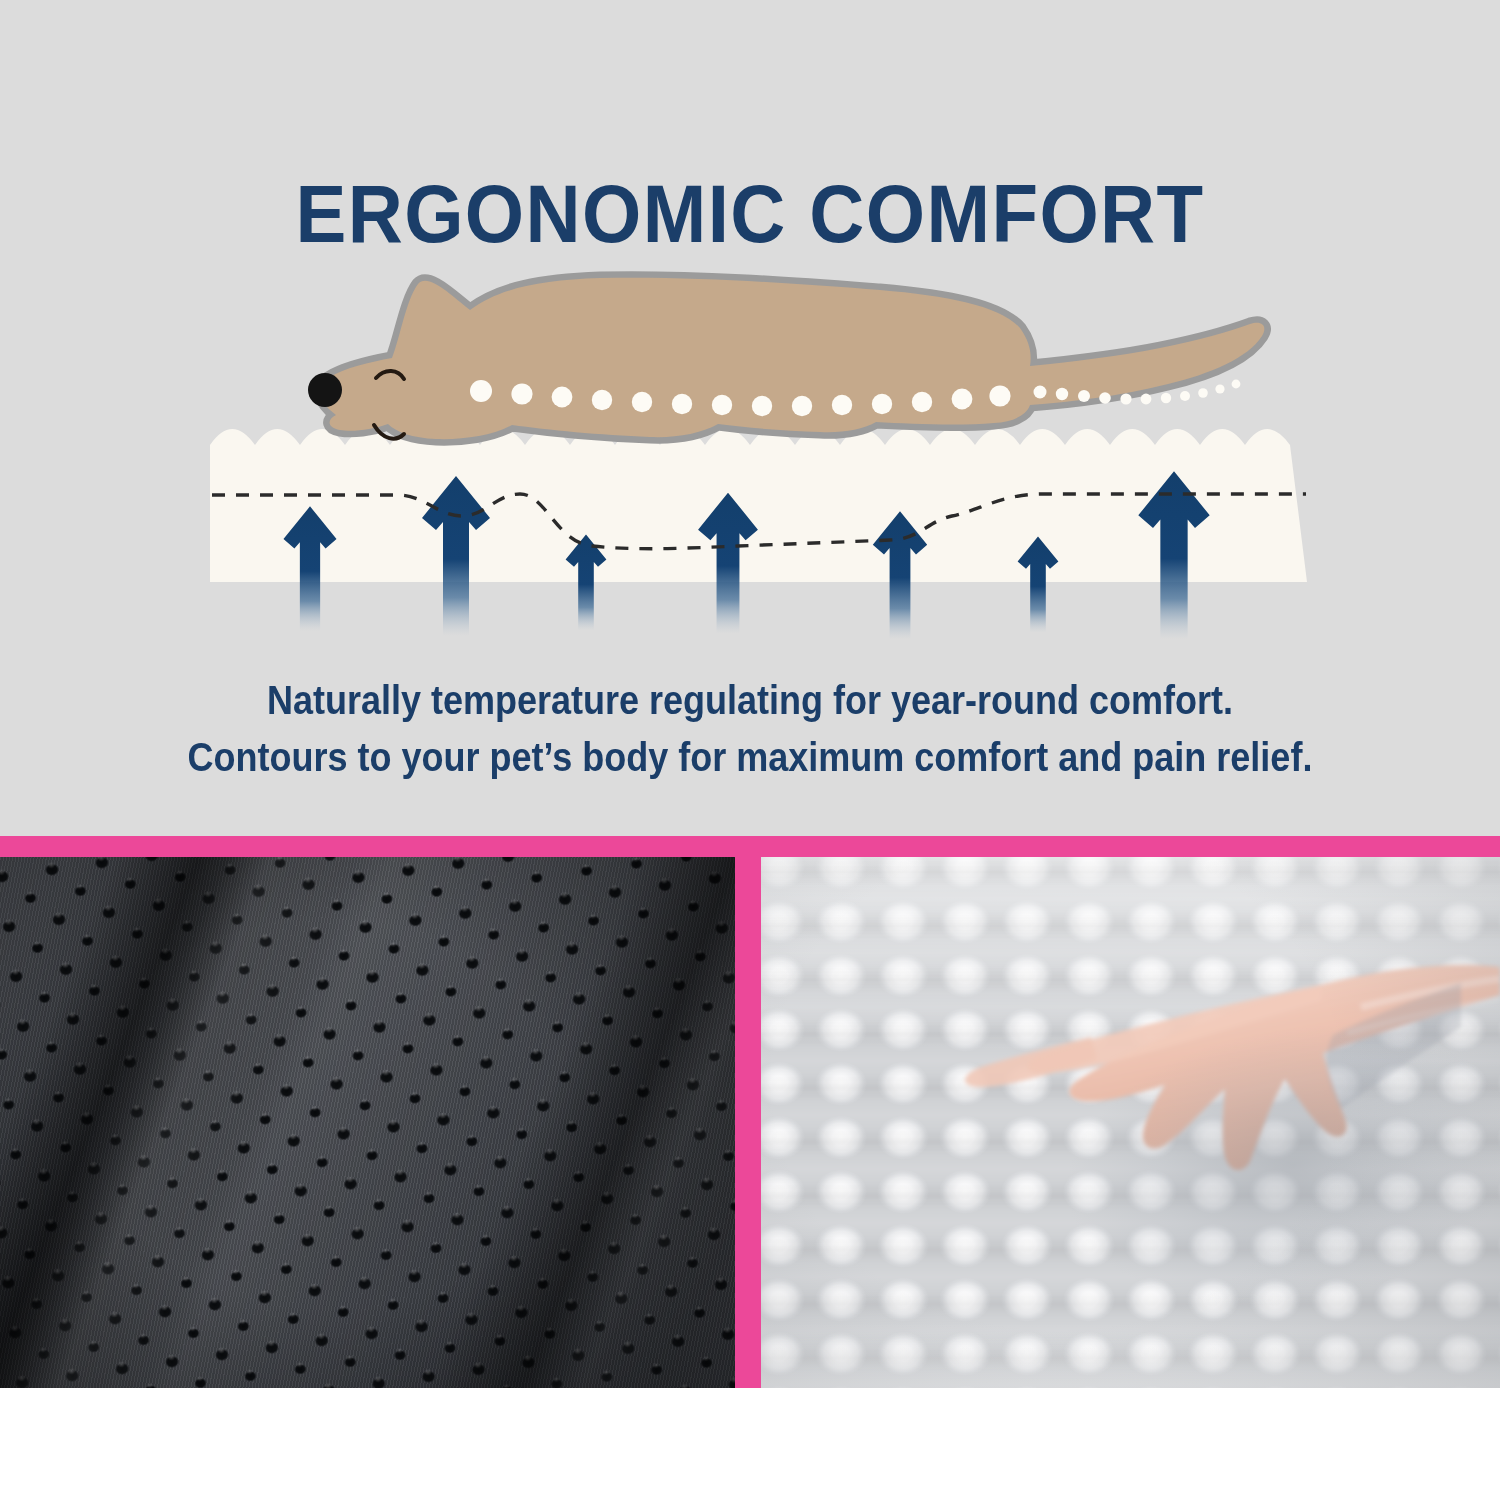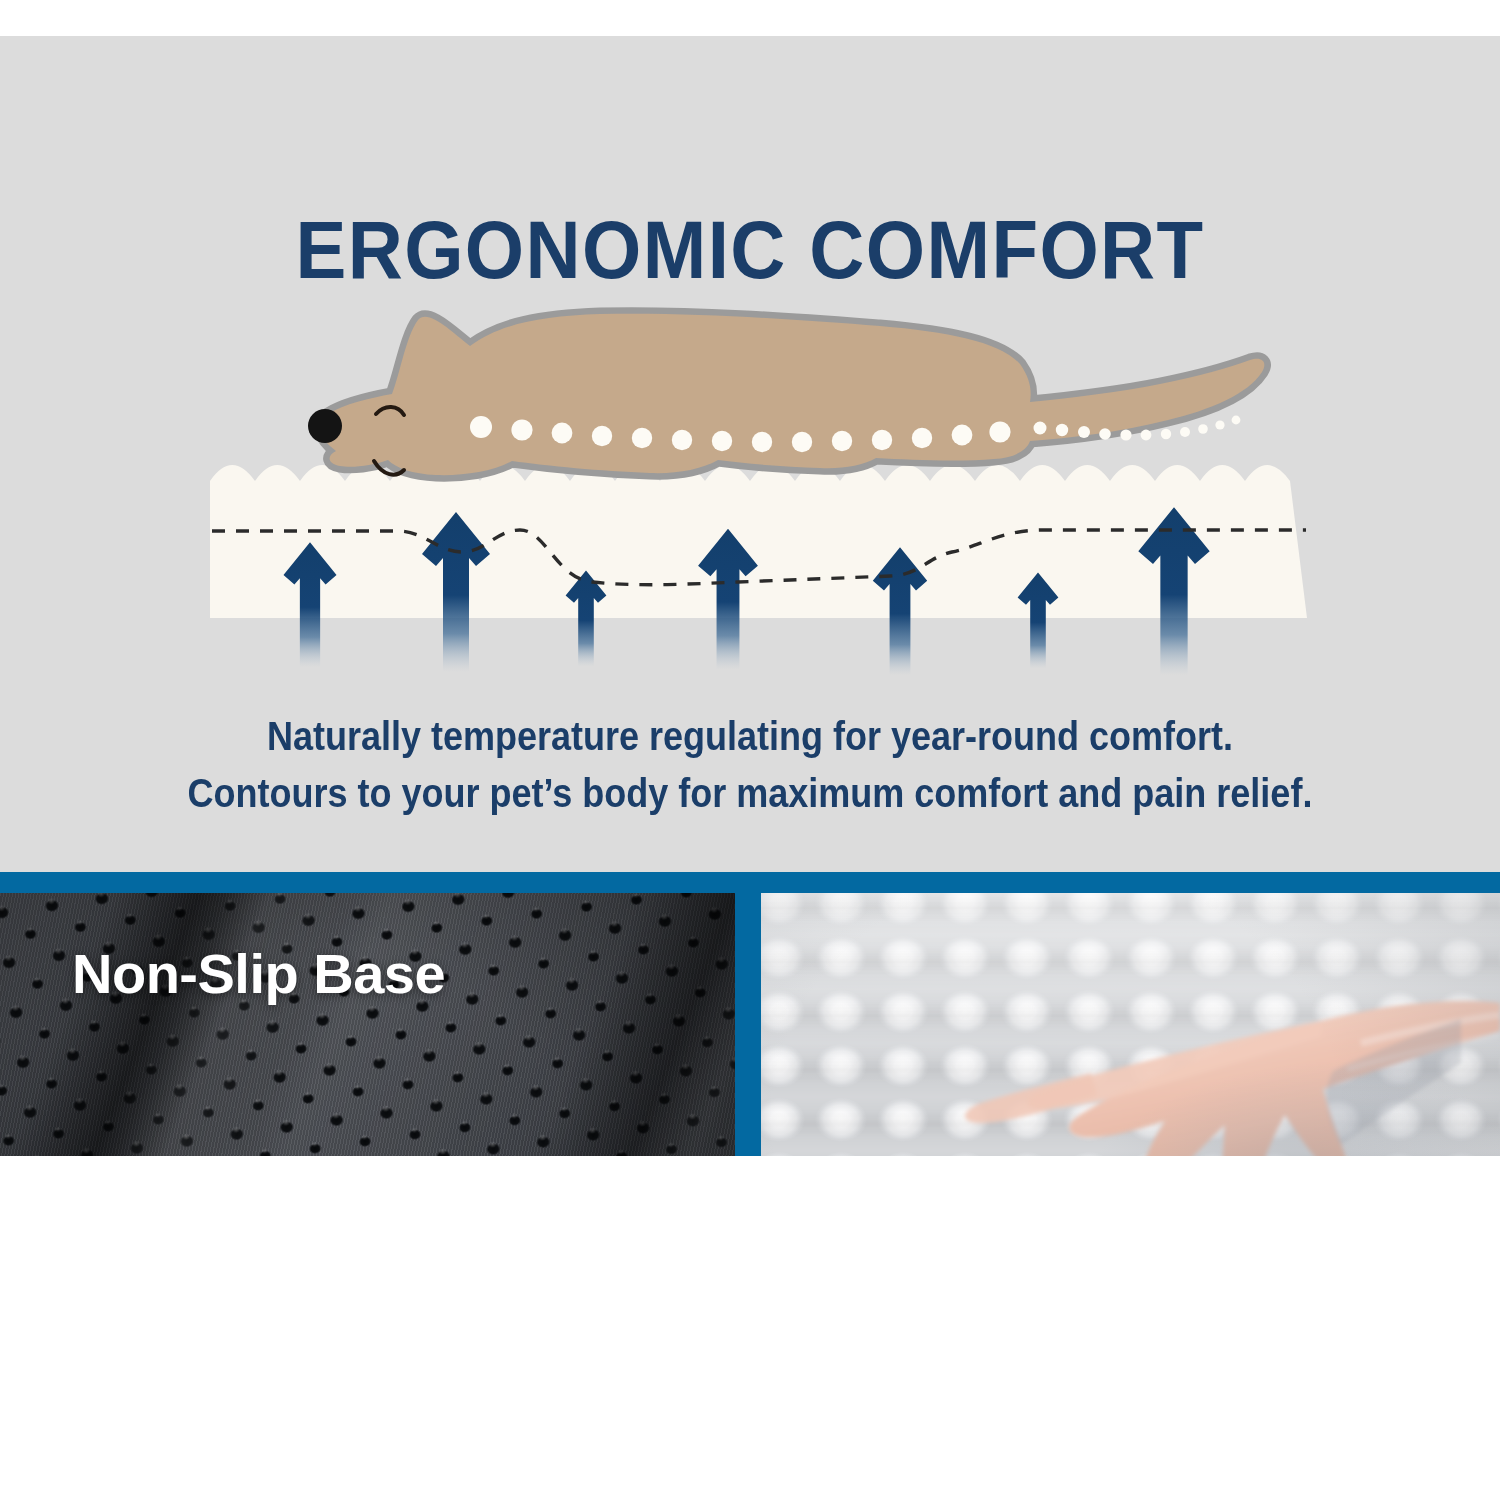--- a/index.html
+++ b/index.html
@@ -3,25 +3,24 @@
 <meta charset="utf-8">
 <style>
   html, body {
     margin: 0;
     padding: 0;
     background: #ffffff;
   }
   .page {
     position: relative;
     width: 1500px;
-    height: 1120px;
-    background: #0369a1;
+    height: 1388px;
+    background: #ec4899;
     overflow: hidden;
     font-family: "Liberation Sans", sans-serif;
-    margin-top: 36px;
   }
 
   
   .hero {
     position: absolute;
     left: 0;
     top: 0;
     width: 1500px;
     height: 836px;
     background: #dcdcdc;
@@ -373,21 +372,20 @@
     </div>
   </section>
 
   <section class="panel panel-left">
     <div class="fabric-base"></div>
     <div class="fabric-weave"></div>
     <div class="fabric-dots"></div>
     <div class="fabric-dots2"></div>
     <div class="fabric-fold"></div>
     <div class="fabric-vignette"></div>
-    <div class="panel-label label-left">Non-Slip Base</div>
   </section>
 
   <section class="panel panel-right">
     <div class="foam-base"></div>
     <div class="foam-bumps"></div>
     <div class="foam-bumps2"></div>
     <div class="foam-shade"></div>
 
     <div class="hand-layer">
       <svg viewBox="0 0 739 643" preserveAspectRatio="none" xmlns="http://www.w3.org/2000/svg">

